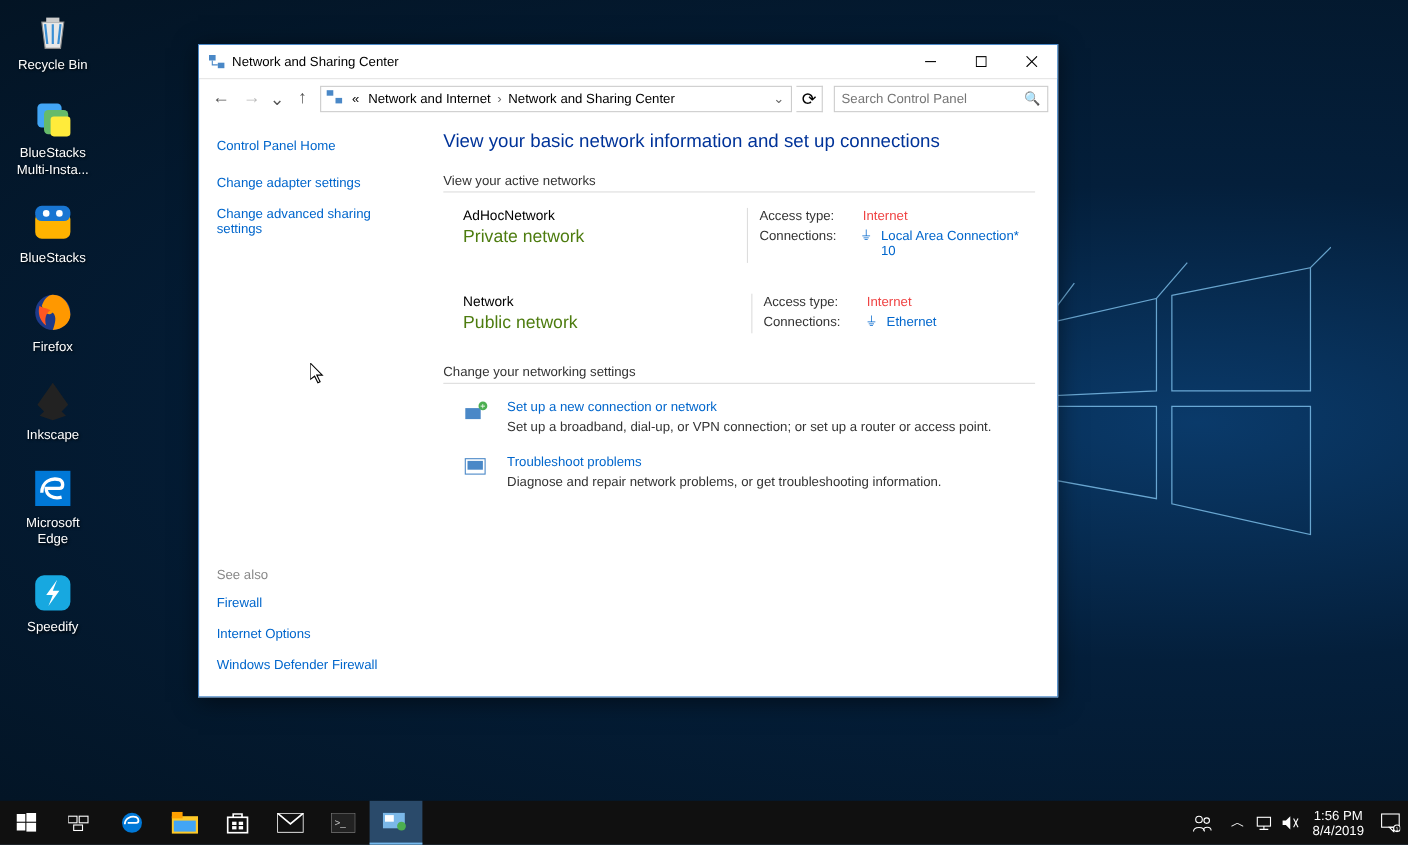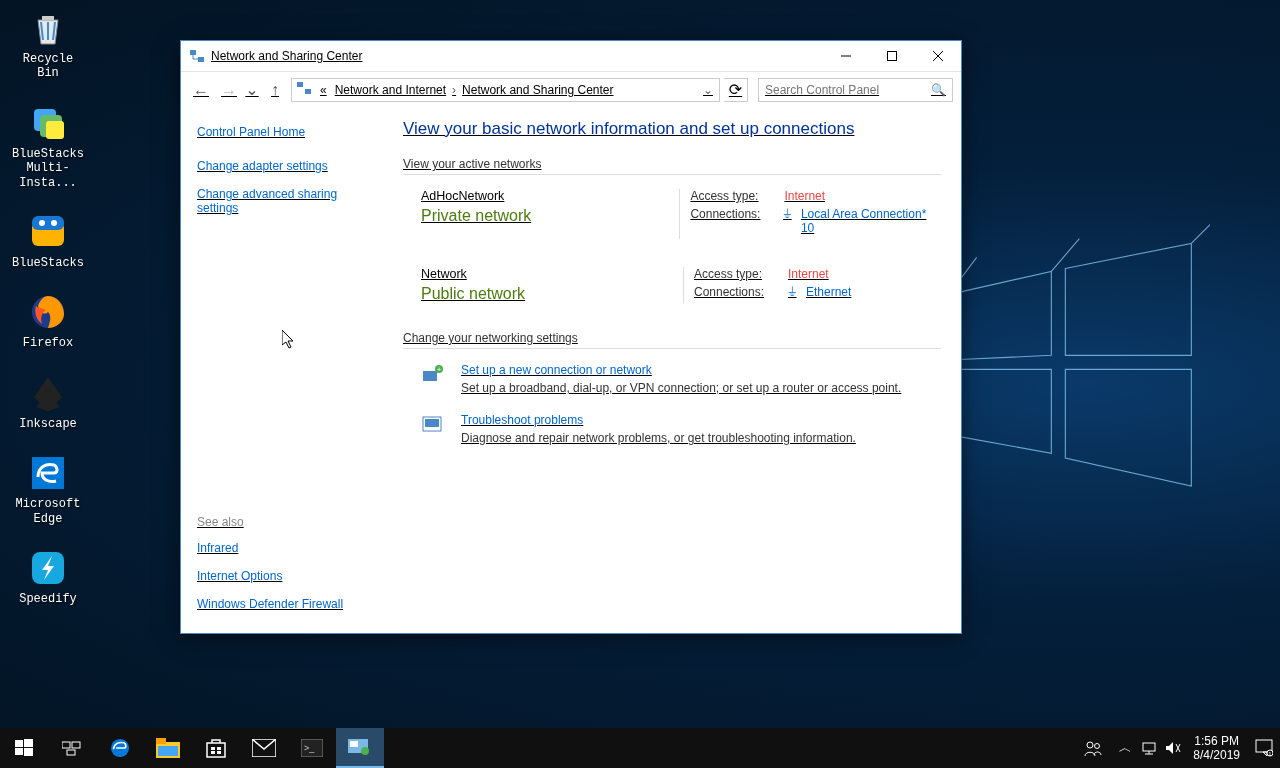--- a/index.html
+++ b/index.html
@@ -6,24 +6,24 @@
 body { width: 1280px; height: 768px; overflow: hidden; background: radial-gradient(ellipse at 85% 50%, #0a3a6a 0%, #041f3b 40%, #031424 100%); position: relative; }
 
 
 .win-logo-bg { position: absolute; right: 70px; top: 220px; width: 280px; height: 280px; opacity: 0.9; }
 .win-logo-bg svg { width: 100%; height: 100%; }
 
 
 .desktop-icons { position: absolute; left: 8px; top: 8px; width: 80px; }
 .desktop-icon { display: flex; flex-direction: column; align-items: center; color: #fff; font-size: 12px; text-align: center; margin-bottom: 22px; cursor: pointer; text-shadow: 1px 1px 2px rgba(0,0,0,0.8); }
 .desktop-icon .ico { width: 40px; height: 40px; margin-bottom: 4px; display: flex; align-items: center; justify-content: center; }
-.desktop-icon span.label { max-width: 76px; word-wrap: break-word; line-height: 1.2; font-family: Liberation Mono, monospace; }
-
-
-.window { position: absolute; left: 180px; top: 40px; width: 782px; height: 594px; background: #fff; border: 1px solid #4a88c7; box-shadow: 0 4px 20px rgba(0,0,0,0.5); display: flex; flex-direction: column; text-decoration: underline; }
+.desktop-icon span.label { max-width: 76px; word-wrap: break-word; line-height: 1.2; }
+
+
+.window { position: absolute; left: 180px; top: 40px; width: 782px; height: 594px; background: #fff; border: 1px solid #4a88c7; box-shadow: 0 4px 20px rgba(0,0,0,0.5); display: flex; flex-direction: column; }
 .titlebar { height: 30px; display: flex; align-items: center; padding-left: 8px; background: #fff; }
 .titlebar-icon { width: 16px; height: 16px; margin-right: 6px; }
 .titlebar-text { font-size: 12px; flex: 1; }
 .titlebar-controls { display: flex; }
 .tbc { width: 46px; height: 30px; display: flex; align-items: center; justify-content: center; cursor: pointer; }
 
 
 .navbar { height: 36px; display: flex; align-items: center; padding: 0 8px; gap: 4px; border-top: 1px solid #e5e5e5; }
 .nav-arrow { width: 24px; height: 24px; display: flex; align-items: center; justify-content: center; color: #555; cursor: pointer; }
 .nav-arrow.disabled { color: #bbb; }
@@ -217,21 +217,21 @@
       <span class="sicon">🔍</span>
     </div>
   </div>
 
   <div class="window-body">
     <div class="sidebar">
       <a class="cp-home">Control Panel Home</a>
       <a>Change adapter settings</a>
       <a>Change advanced sharing settings</a>
       <div class="see-also">See also</div>
-      <a>Infrared</a>
+      <a>Firewall</a>
       <a>Internet Options</a>
       <a>Windows Defender Firewall</a>
     </div>
 
     <div class="main">
       <h1>View your basic network information and set up connections</h1>
       <div class="section-head">View your active networks</div>
 
       <div class="network-block">
         <div class="network-left">

